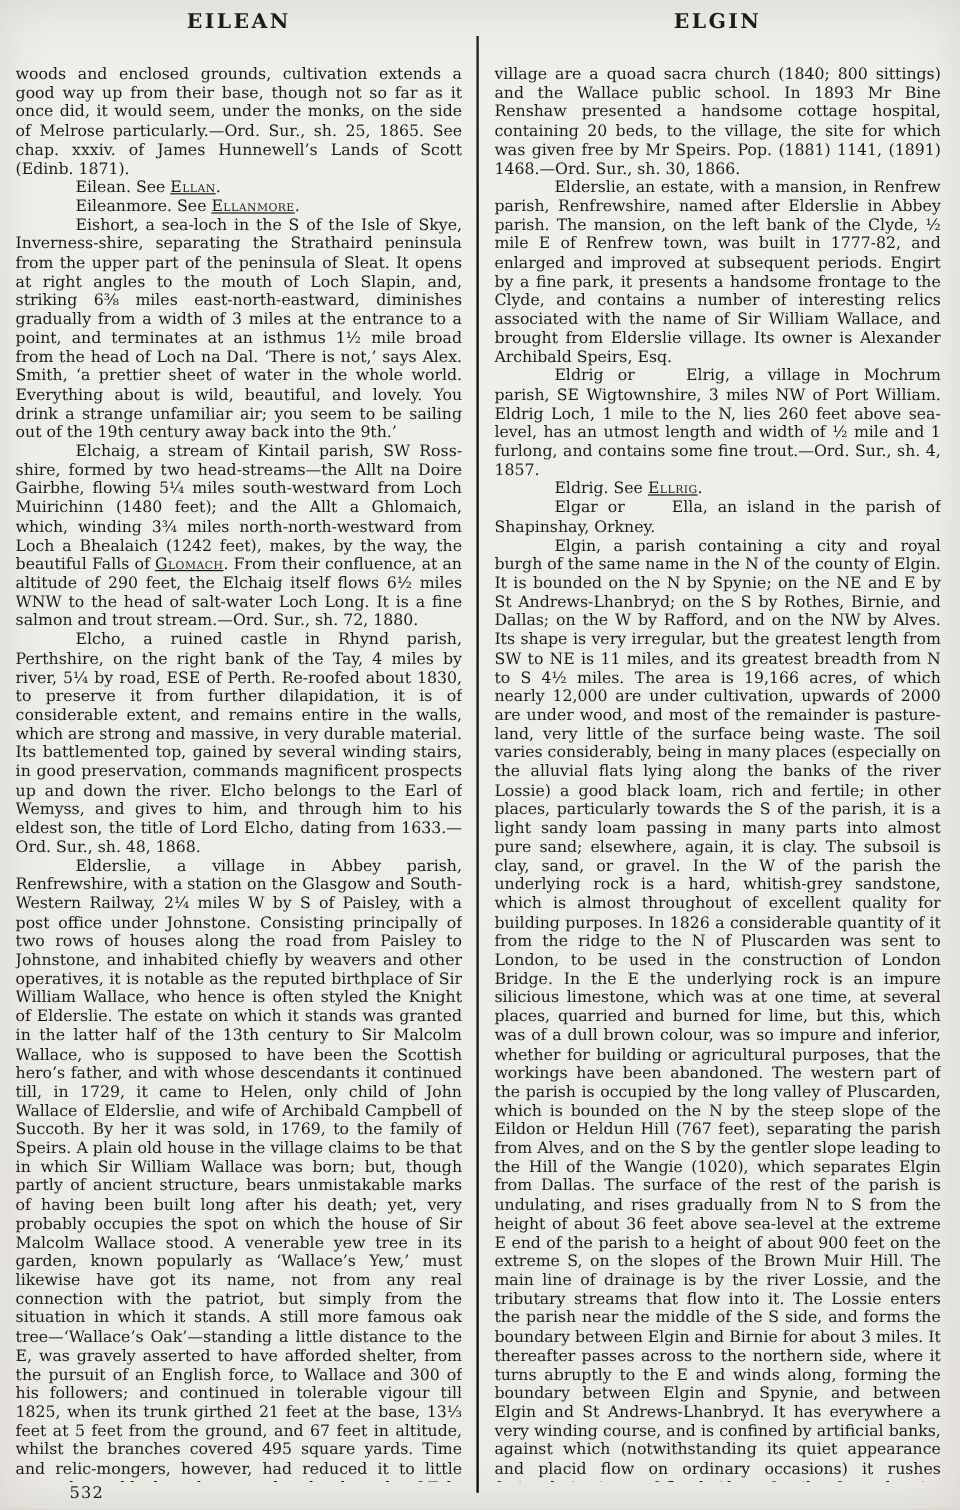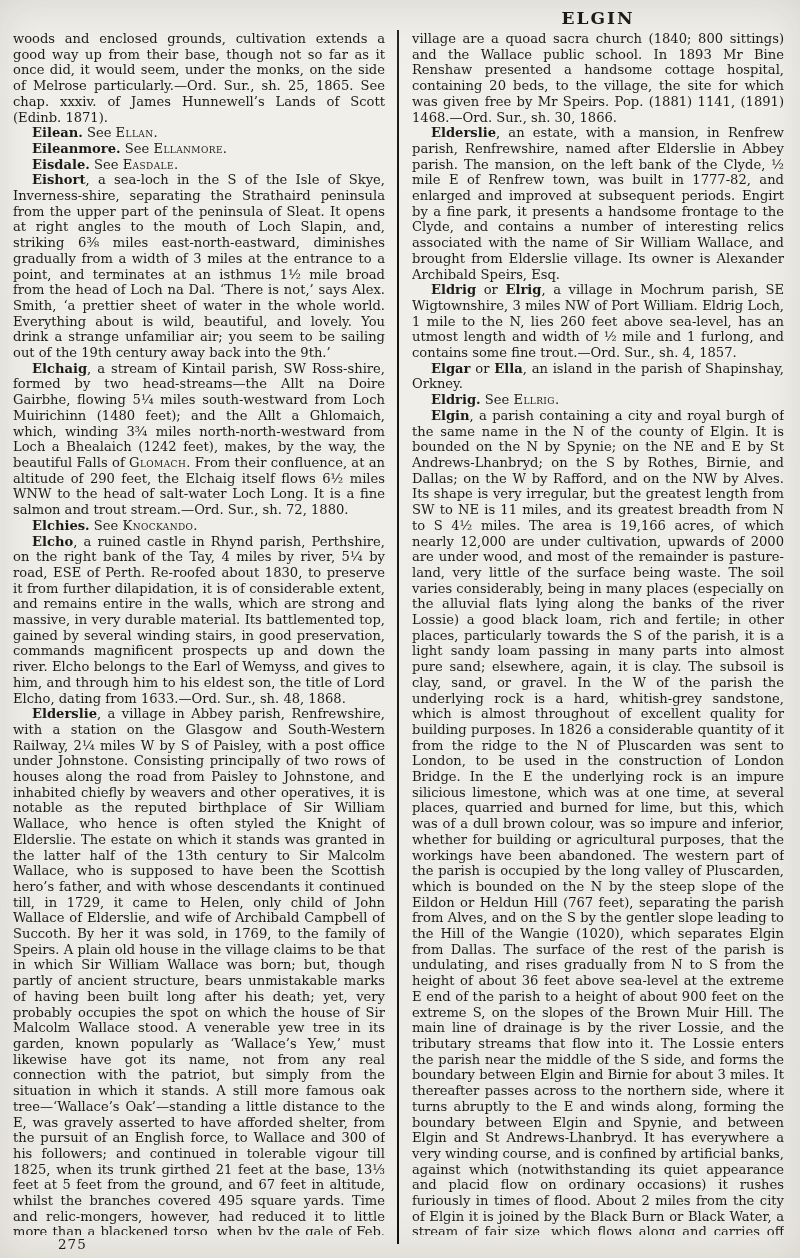--- a/index.html
+++ b/index.html
@@ -47,51 +47,50 @@
     line-height: 15.7px;
     text-align: justify;
     text-justify: inter-word;
   }
   .col-left  { left: 13px; }
   .col-right { left: 412px; }
   .entry {
     margin: 0;
     text-indent: 1.45em;
   }
-  .entry.cont { text-indent: 0; }
-  .run-b  { font-weight: 700; }
+  .entry.cont { text-indent: 0; margin-top: 24px; }
+  .run-b  { font-weight: 400; margin-left: 31px; }
   .run-i  { }
-  .run-sc { font-variant: small-caps; letter-spacing: 0.4px; }
+  .run-sc { font-variant: small-caps; letter-spacing: 0.4px; text-decoration: underline; }
   .page-number {
     position: absolute;
     left: 58px;
     top: 1236px;
     font-size: 13.5px;
     letter-spacing: 1px;
   }
 </style>
 </head>
 <body>
 
 <div class="page">
+  <div class="header-left">EILEAN</div>
   <div class="header-right">ELGIN</div>
   <div class="divider-rule"></div>
   <div class="col col-left">
       <p class="entry cont"><span>woods and enclosed grounds, cultivation extends a good way up from their base, though not so far as it once did, it would seem, under the monks, on the side of Melrose particularly.—</span><span class="run-i">Ord. Sur.</span><span>, sh. 25, 1865. See chap. xxxiv. of James Hunnewell’s </span><span class="run-i">Lands of Scott</span><span> (Edinb. 1871).</span></p>
       <p class="entry"><span class="run-b">Eilean.</span><span> See </span><span class="run-sc">Ellan</span><span>.</span></p>
       <p class="entry"><span class="run-b">Eileanmore.</span><span> See </span><span class="run-sc">Ellanmore</span><span>.</span></p>
-      <p class="entry"><span class="run-b">Eisdale.</span><span> See </span><span class="run-sc">Easdale</span><span>.</span></p>
       <p class="entry"><span class="run-b">Eishort</span><span>, a sea-loch in the S of the Isle of Skye, Inverness-shire, separating the Strathaird peninsula from the upper part of the peninsula of Sleat. It opens at right angles to the mouth of Loch Slapin, and, striking 6⅜ miles east-north-eastward, diminishes gradually from a width of 3 miles at the entrance to a point, and terminates at an isthmus 1½ mile broad from the head of Loch na Dal. ‘There is not,’ says Alex. Smith, ‘a prettier sheet of water in the whole world. Everything about is wild, beautiful, and lovely. You drink a strange unfamiliar air; you seem to be sailing out of the 19th century away back into the 9th.’</span></p>
       <p class="entry"><span class="run-b">Elchaig</span><span>, a stream of Kintail parish, SW Ross-shire, formed by two head-streams—the Allt na Doire Gairbhe, flowing 5¼ miles south-westward from Loch Muirichinn (1480 feet); and the Allt a Ghlomaich, which, winding 3¾ miles north-north-westward from Loch a Bhealaich (1242 feet), makes, by the way, the beautiful Falls of </span><span class="run-sc">Glomach</span><span>. From their confluence, at an altitude of 290 feet, the Elchaig itself flows 6½ miles WNW to the head of salt-water Loch Long. It is a fine salmon and trout stream.—</span><span class="run-i">Ord. Sur.</span><span>, sh. 72, 1880.</span></p>
-      <p class="entry"><span class="run-b">Elchies.</span><span> See </span><span class="run-sc">Knockando</span><span>.</span></p>
       <p class="entry"><span class="run-b">Elcho</span><span>, a ruined castle in Rhynd parish, Perthshire, on the right bank of the Tay, 4 miles by river, 5¼ by road, ESE of Perth. Re-roofed about 1830, to preserve it from further dilapidation, it is of considerable extent, and remains entire in the walls, which are strong and massive, in very durable material. Its battlemented top, gained by several winding stairs, in good preservation, commands magnificent prospects up and down the river. Elcho belongs to the Earl of Wemyss, and gives to him, and through him to his eldest son, the title of Lord Elcho, dating from 1633.—</span><span class="run-i">Ord. Sur.</span><span>, sh. 48, 1868.</span></p>
       <p class="entry"><span class="run-b">Elderslie</span><span>, a village in Abbey parish, Renfrewshire, with a station on the Glasgow and South-Western Railway, 2¼ miles W by S of Paisley, with a post office under Johnstone. Consisting principally of two rows of houses along the road from Paisley to Johnstone, and inhabited chiefly by weavers and other operatives, it is notable as the reputed birthplace of Sir William Wallace, who hence is often styled the Knight of Elderslie. The estate on which it stands was granted in the latter half of the 13th century to Sir Malcolm Wallace, who is supposed to have been the Scottish hero’s father, and with whose descendants it continued till, in 1729, it came to Helen, only child of John Wallace of Elderslie, and wife of Archibald Campbell of Succoth. By her it was sold, in 1769, to the family of Speirs. A plain old house in the village claims to be that in which Sir William Wallace was born; but, though partly of ancient structure, bears unmistakable marks of having been built long after his death; yet, very probably occupies the spot on which the house of Sir Malcolm Wallace stood. A venerable yew tree in its garden, known popularly as ‘Wallace’s Yew,’ must likewise have got its name, not from any real connection with the patriot, but simply from the situation in which it stands. A still more famous oak tree—‘Wallace’s Oak’—standing a little distance to the E, was gravely asserted to have afforded shelter, from the pursuit of an English force, to Wallace and 300 of his followers; and continued in tolerable vigour till 1825, when its trunk girthed 21 feet at the base, 13⅓ feet at 5 feet from the ground, and 67 feet in altitude, whilst the branches covered 495 square yards. Time and relic-mongers, however, had reduced it to little more than a blackened torso, when by the gale of Feb. 1856 it was levelled with the dust (pp. 205, 206 of </span></p>
     </div>
   <div class="col col-right">
       <p class="entry cont"><span>village are a </span><span class="run-i">quoad sacra</span><span> church (1840; 800 sittings) and the Wallace public school. In 1893 Mr Bine Renshaw presented a handsome cottage hospital, containing 20 beds, to the village, the site for which was given free by Mr Speirs. Pop. (1881) 1141, (1891) 1468.—</span><span class="run-i">Ord. Sur.</span><span>, sh. 30, 1866.</span></p>
       <p class="entry"><span class="run-b">Elderslie</span><span>, an estate, with a mansion, in Renfrew parish, Renfrewshire, named after Elderslie in Abbey parish. The mansion, on the left bank of the Clyde, ½ mile E of Renfrew town, was built in 1777-82, and enlarged and improved at subsequent periods. Engirt by a fine park, it presents a handsome frontage to the Clyde, and contains a number of interesting relics associated with the name of Sir William Wallace, and brought from Elderslie village. Its owner is Alexander Archibald Speirs, Esq.</span></p>
       <p class="entry"><span class="run-b">Eldrig</span><span> or </span><span class="run-b">Elrig</span><span>, a village in Mochrum parish, SE Wigtownshire, 3 miles NW of Port William. Eldrig Loch, 1 mile to the N, lies 260 feet above sea-level, has an utmost length and width of ½ mile and 1 furlong, and contains some fine trout.—</span><span class="run-i">Ord. Sur.</span><span>, sh. 4, 1857.</span></p>
+      <p class="entry"><span class="run-b">Eldrig.</span><span> See </span><span class="run-sc">Ellrig</span><span>.</span></p>
       <p class="entry"><span class="run-b">Elgar</span><span> or </span><span class="run-b">Ella</span><span>, an island in the parish of Shapinshay, Orkney.</span></p>
-      <p class="entry"><span class="run-b">Eldrig.</span><span> See </span><span class="run-sc">Ellrig</span><span>.</span></p>
       <p class="entry"><span class="run-b">Elgin</span><span>, a parish containing a city and royal burgh of the same name in the N of the county of Elgin. It is bounded on the N by Spynie; on the NE and E by St Andrews-Lhanbryd; on the S by Rothes, Birnie, and Dallas; on the W by Rafford, and on the NW by Alves. Its shape is very irregular, but the greatest length from SW to NE is 11 miles, and its greatest breadth from N to S 4½ miles. The area is 19,166 acres, of which nearly 12,000 are under cultivation, upwards of 2000 are under wood, and most of the remainder is pasture-land, very little of the surface being waste. The soil varies considerably, being in many places (especially on the alluvial flats lying along the banks of the river Lossie) a good black loam, rich and fertile; in other places, particularly towards the S of the parish, it is a light sandy loam passing in many parts into almost pure sand; elsewhere, again, it is clay. The subsoil is clay, sand, or gravel. In the W of the parish the underlying rock is a hard, whitish-grey sandstone, which is almost throughout of excellent quality for building purposes. In 1826 a considerable quantity of it from the ridge to the N of Pluscarden was sent to London, to be used in the construction of London Bridge. In the E the underlying rock is an impure silicious limestone, which was at one time, at several places, quarried and burned for lime, but this, which was of a dull brown colour, was so impure and inferior, whether for building or agricultural purposes, that the workings have been abandoned. The western part of the parish is occupied by the long valley of Pluscarden, which is bounded on the N by the steep slope of the Eildon or Heldun Hill (767 feet), separating the parish from Alves, and on the S by the gentler slope leading to the Hill of the Wangie (1020), which separates Elgin from Dallas. The surface of the rest of the parish is undulating, and rises gradually from N to S from the height of about 36 feet above sea-level at the extreme E end of the parish to a height of about 900 feet on the extreme S, on the slopes of the Brown Muir Hill. The main line of drainage is by the river Lossie, and the tributary streams that flow into it. The Lossie enters the parish near the middle of the S side, and forms the boundary between Elgin and Birnie for about 3 miles. It thereafter passes across to the northern side, where it turns abruptly to the E and winds along, forming the boundary between Elgin and Spynie, and between Elgin and St Andrews-Lhanbryd. It has everywhere a very winding course, and is confined by artificial banks, against which (notwithstanding its quiet appearance and placid flow on ordinary occasions) it rushes furiously in times of flood. About 2 miles from the city of Elgin it is joined by the Black Burn or Black Water, a stream of fair size, which flows along and carries off the drainage of the whole valley of Pluscarden. About a quarter of a mile lower it receives the water from a small canal formed for the drainage of the</span></p>
     </div>
-  <div class="page-number">275</div>
+  <div class="page-number">532</div>
 </div>
 
 </body></html>

